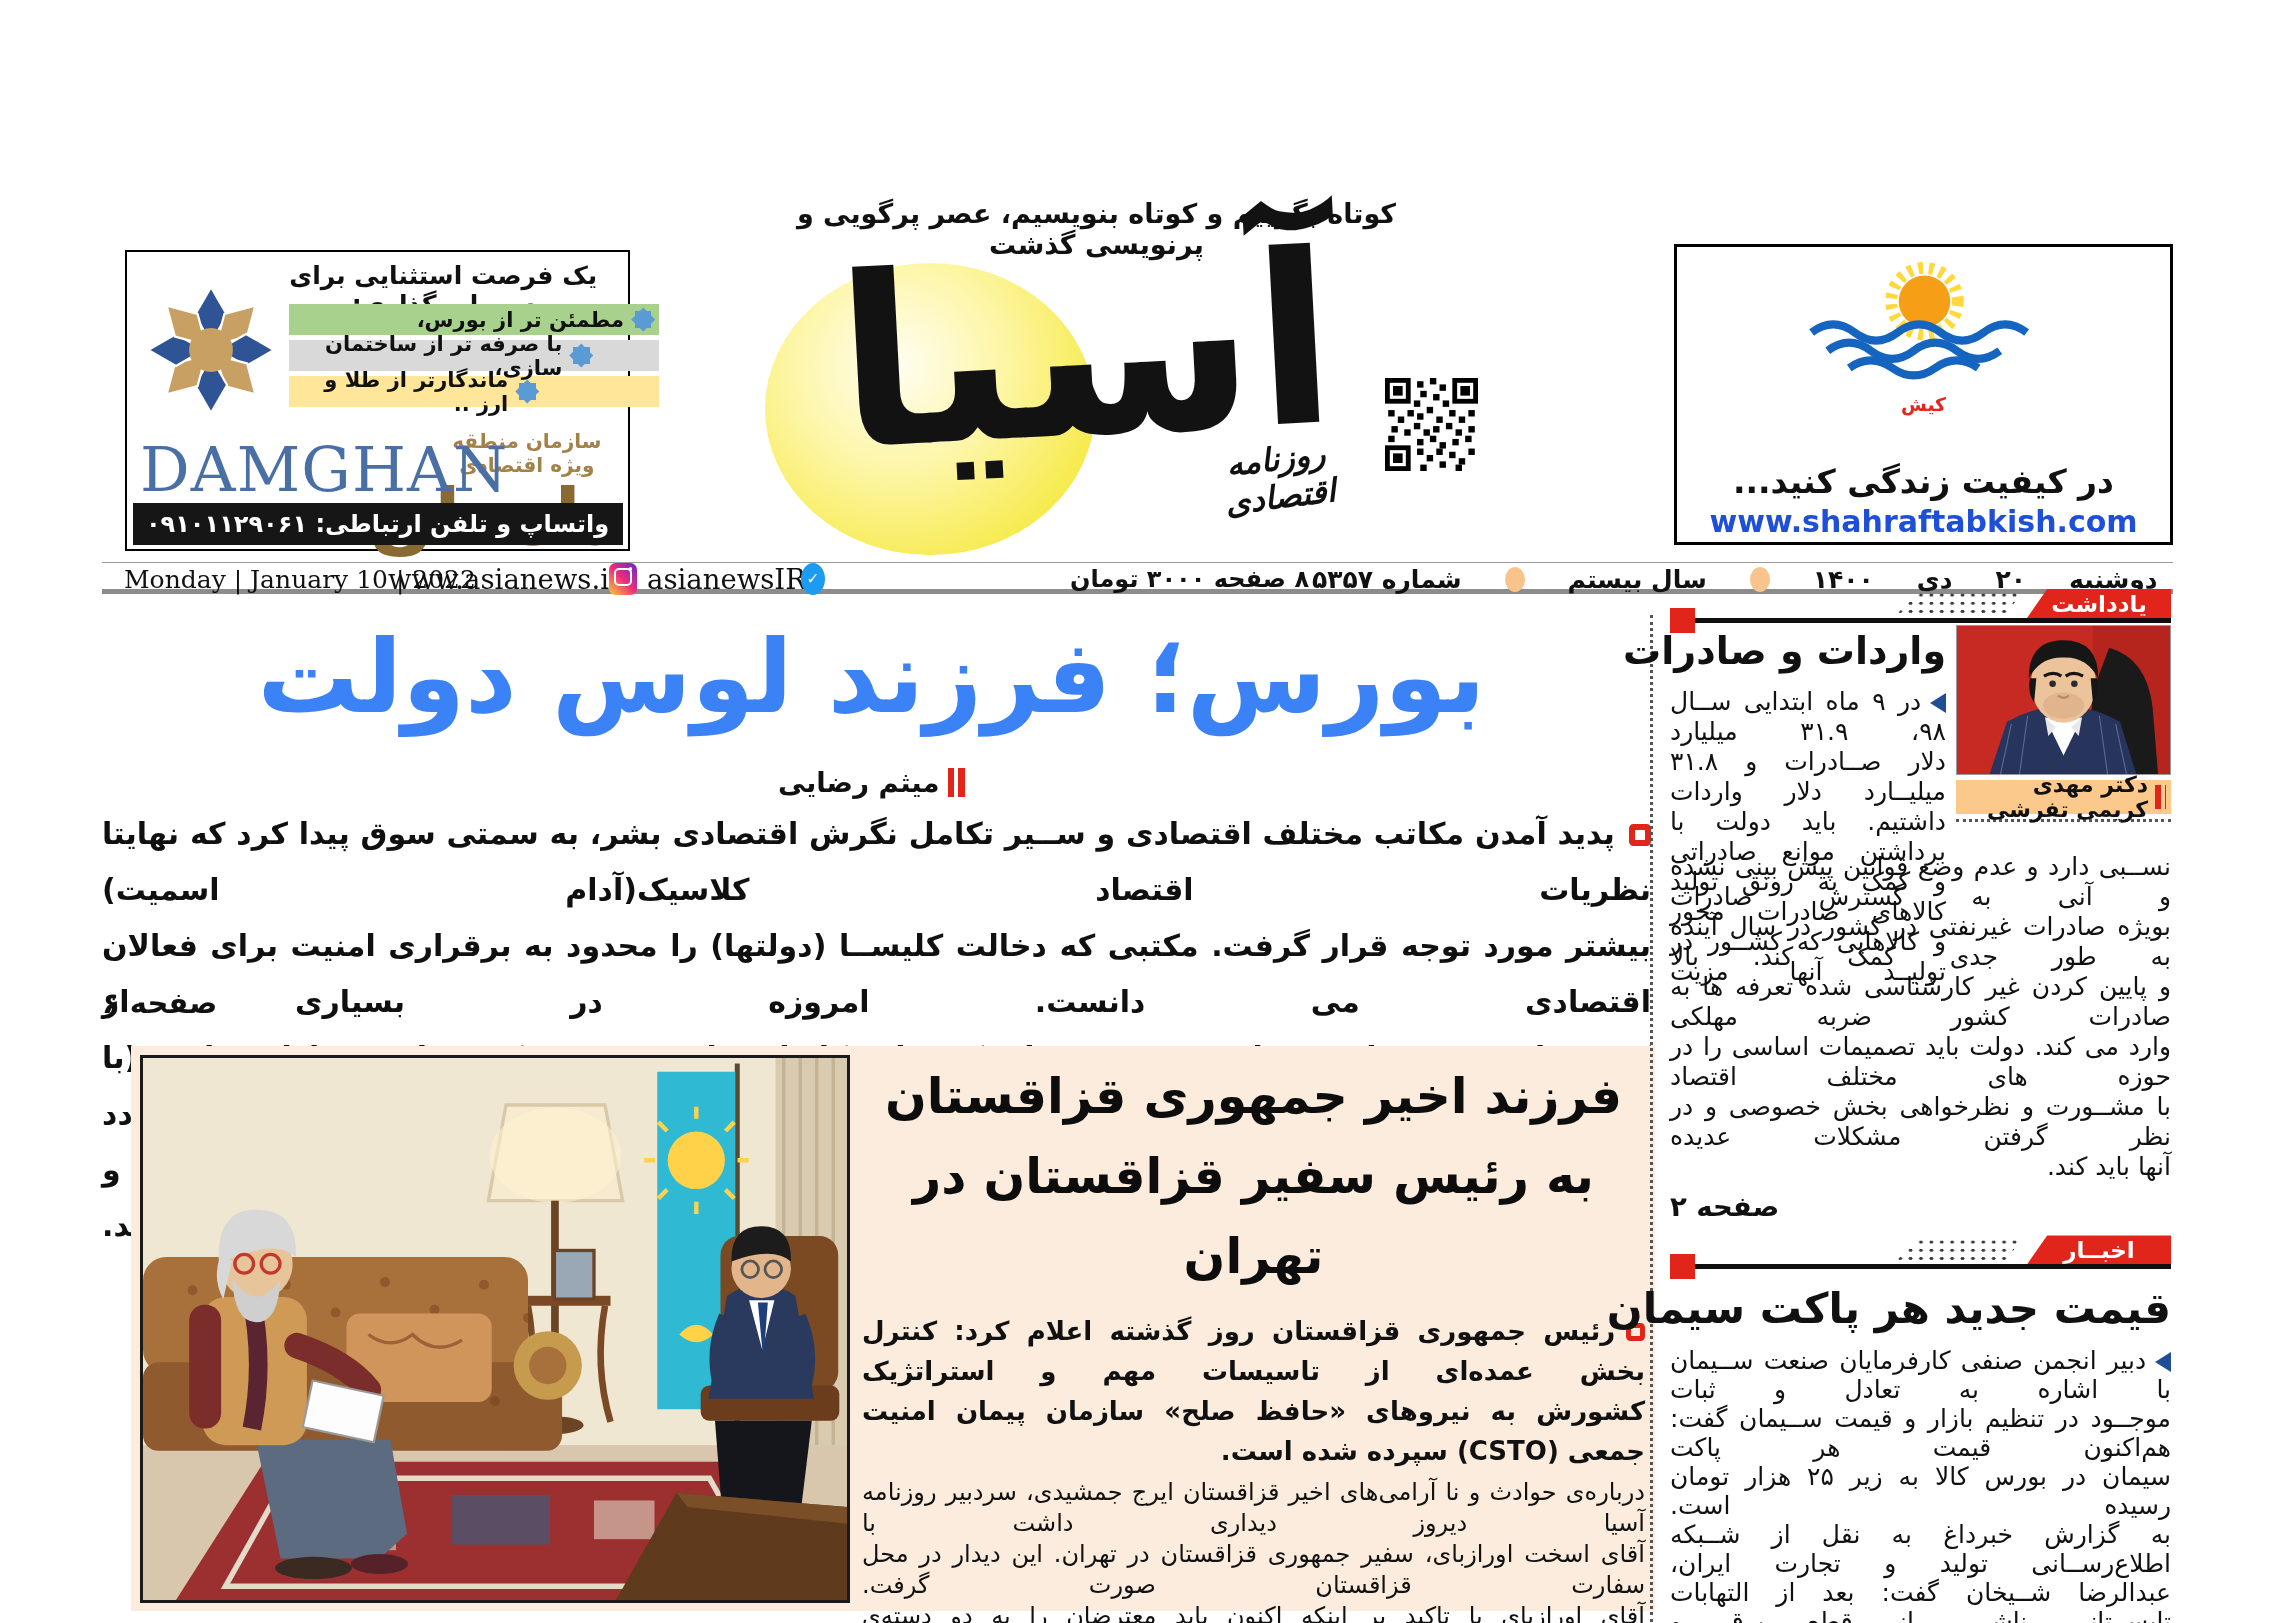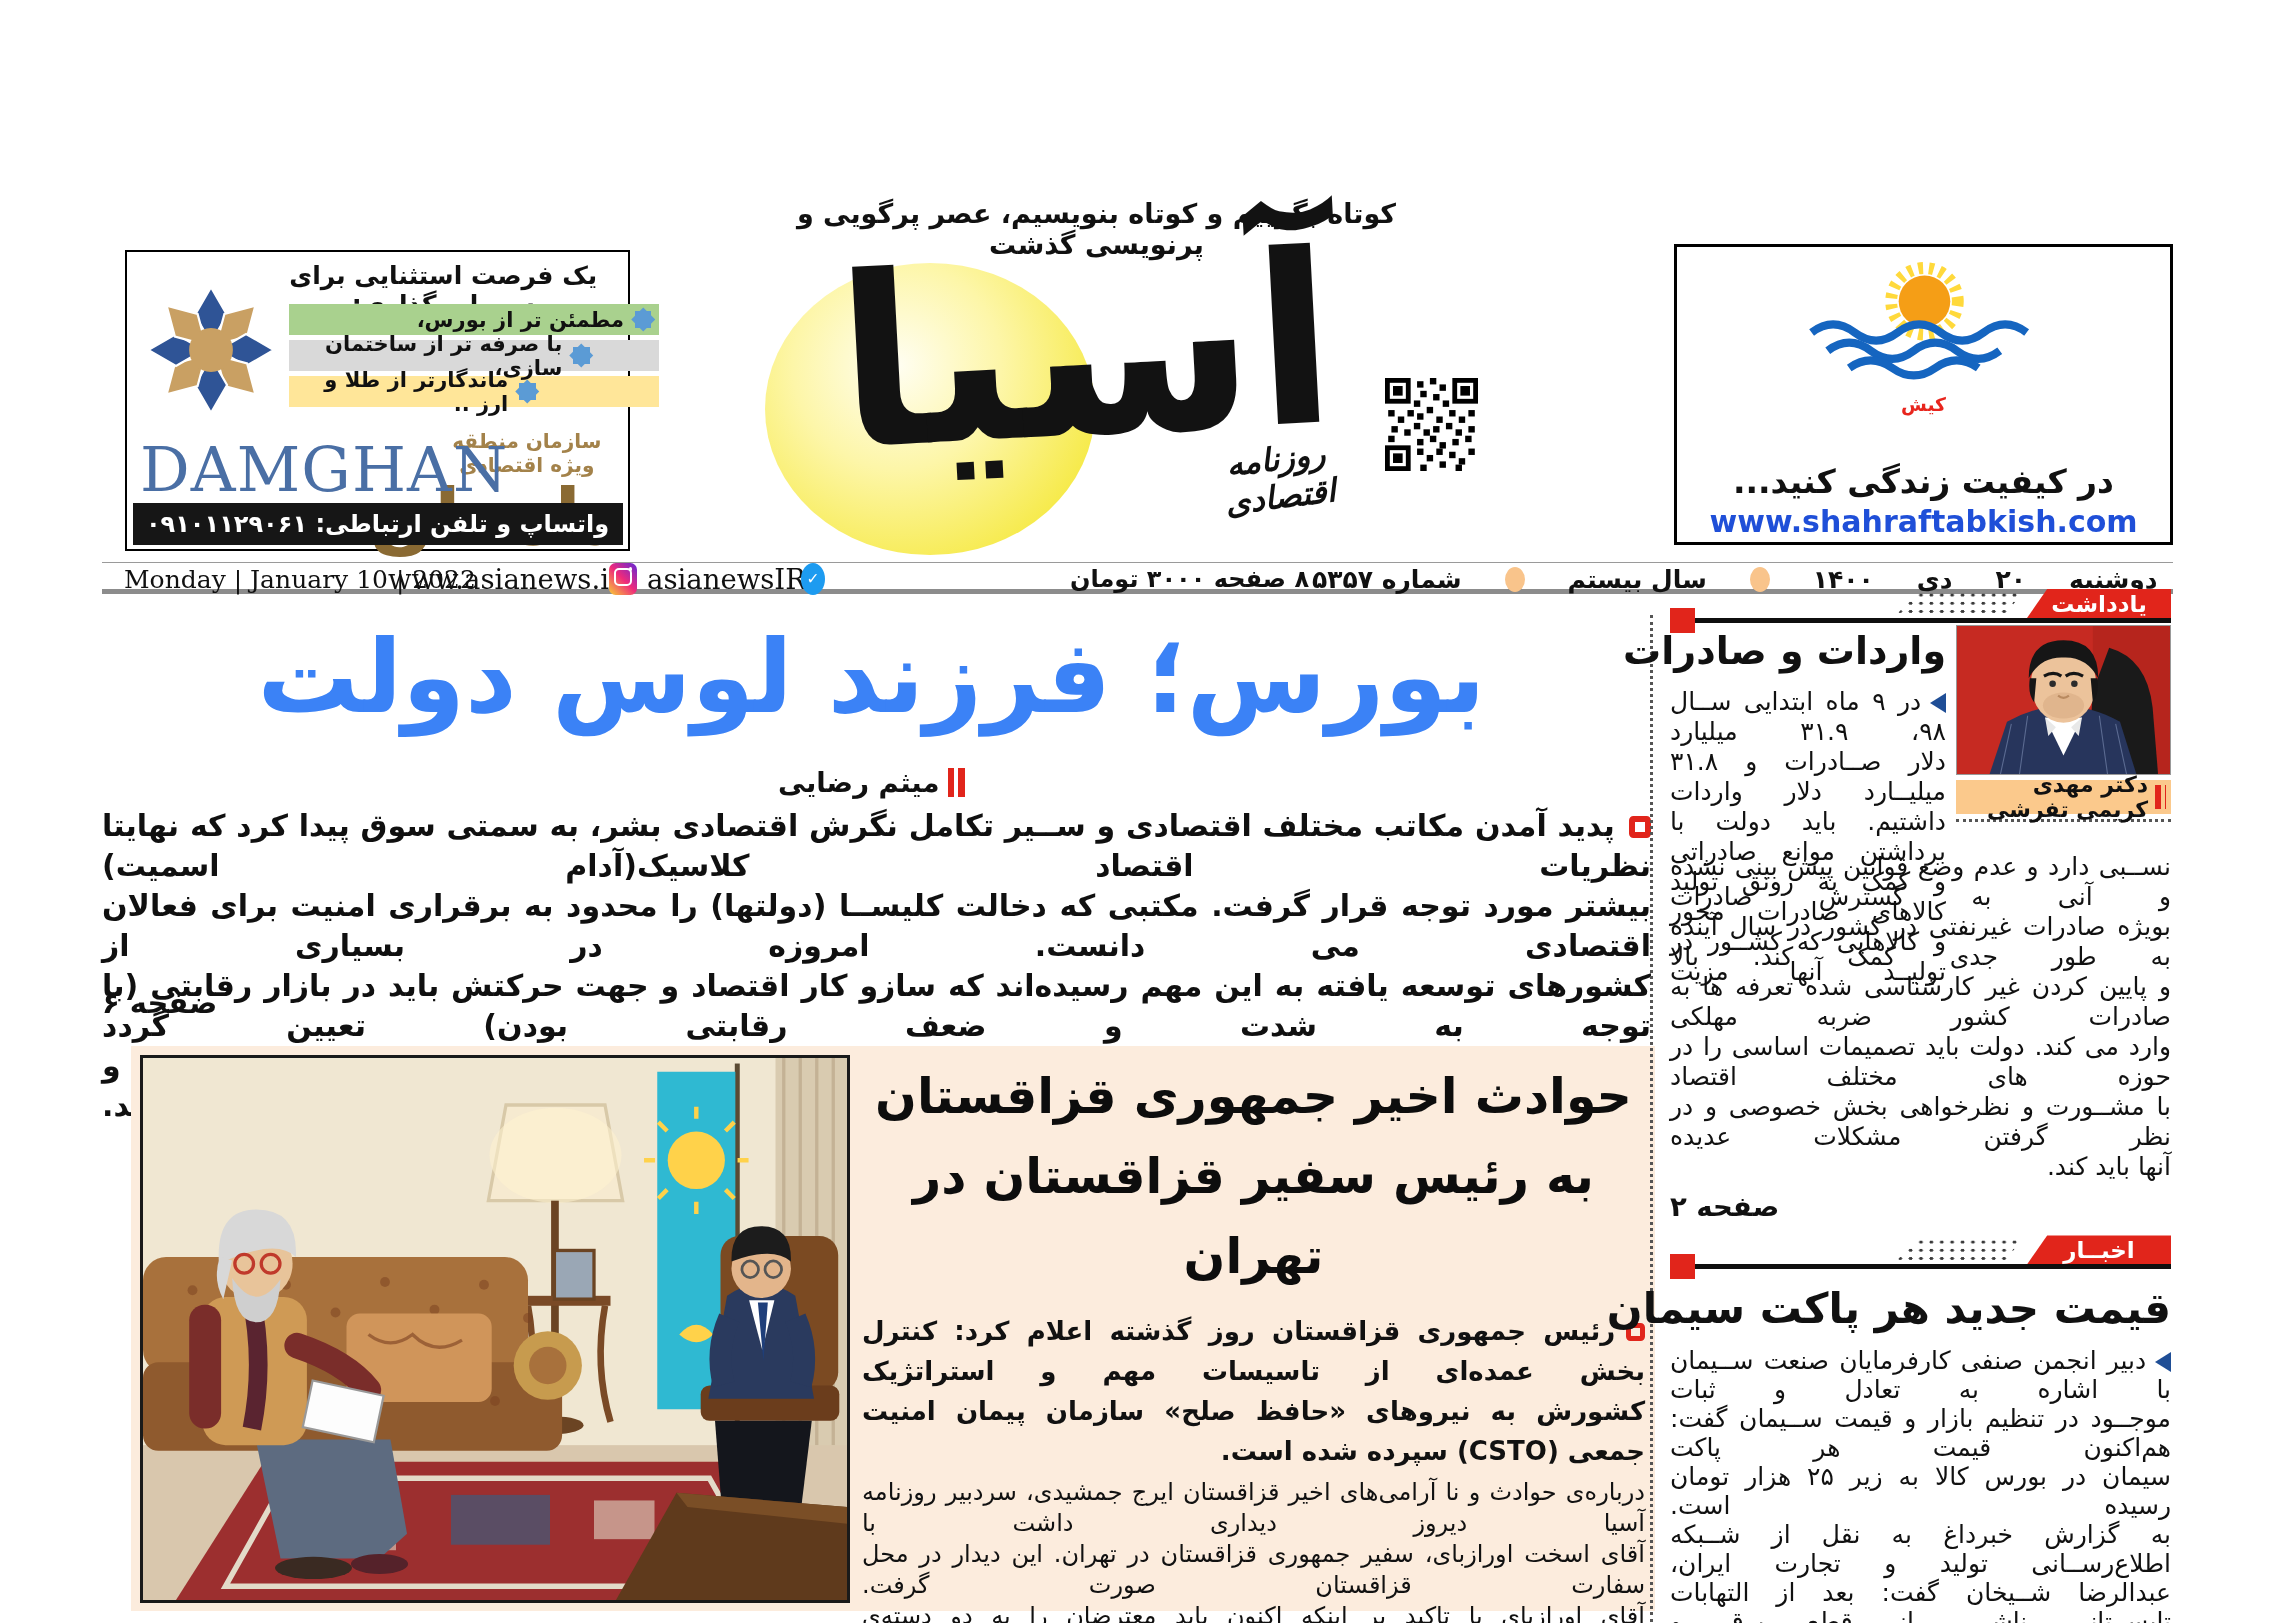--- a/index.html
+++ b/index.html
@@ -60,21 +60,21 @@
   .dl-pages { left:968px; font-size:24px; font-weight:bold; direction:rtl; }
   .dl-right { right:15.4px; display:flex; direction:rtl; align-items:center; gap:43px; font-size:25px; font-weight:bold; }
   .dot { width:20px; height:25px; border-radius:50%; background:#f9c48b; display:inline-block; }
 
   
   .headline { position:absolute; left:102px; top:618px; width:1539px; text-align:center; direction:rtl;
     font-size:101px; font-weight:bold; letter-spacing:-1.1px; color:#3b82f6; }
   .byline { position:absolute; left:102px; top:766px; width:1539px; display:flex; justify-content:center; align-items:center; gap:8.8px; direction:rtl; }
   .red-bars { width:16.5px; height:29px; background:linear-gradient(90deg,#e1251b 0 6px, transparent 6px 10.4px, #e1251b 10.4px 16.5px); }
   .byline-name { font-size:27.5px; font-weight:bold; }
-  .lead-para { position:absolute; left:102px; top:806px; width:1549px; direction:rtl; font-weight:bold; font-size:30px; line-height:40px; color:#101010; }
+  .lead-para { position:absolute; left:102px; top:806px; width:1549px; direction:rtl; font-weight:bold; font-size:30px; line-height:56px; color:#101010; }
   .p-line { text-align:justify; text-align-last:justify; }
   .sq-marker { display:inline-block; width:22px; height:22px; border:6px solid #e1251b; border-radius:4.4px; margin-left:14.3px; vertical-align:-2.2px; }
   .page-ref-6 { position:absolute; left:102px; top:986px; font-size:29px; font-weight:bold; direction:rtl; }
 
   
   .kz-panel { position:absolute; left:131px; top:1046px; width:1524px; height:565px; background:#fcecdd; }
   .kz-photo { position:absolute; left:8.8px; top:8.8px; width:710px; height:548px; border:3.3px solid #1a1a1a; background:#efe6d0; }
   .kz-photo svg { width:100%; height:100%; display:block; }
   .kz-body { position:absolute; left:731px; top:11px; width:783px; direction:rtl; }
   .kz-t { text-align:center; font-size:49px; font-weight:bold; line-height:80px; color:#0d0d0d; }
@@ -368,21 +368,21 @@
         <circle cx="1104" cy="382" r="15" fill="none" stroke="#555" stroke-width="5"></circle>
         <circle cx="1146" cy="382" r="15" fill="none" stroke="#555" stroke-width="5"></circle>
         <path d="M1040,656 h176 l-22,180 h-140 z" fill="#14161c"></path>
         <ellipse cx="1010" cy="900" rx="74" ry="22" fill="#0c0c0c"></ellipse>
         <ellipse cx="1140" cy="912" rx="64" ry="20" fill="#0c0c0c"></ellipse>
         <polygon points="860,980 1280,980 1280,812 970,786" fill="#5f3a1c"></polygon>
         <polygon points="970,786 1280,812 1280,842 990,812" fill="#7a4e26"></polygon>
       </svg>
     </div>
     <div class="kz-body">
-      <div class="kz-t">حوادث اخیر جمهوری قزاقستان</div>
+      <div class="kz-t">فرزند اخیر جمهوری قزاقستان</div>
       <div class="kz-t">به رئیس سفیر قزاقستان در تهران</div>
       <div class="kz-lead">
         <div class="p-line"><span class="sq-marker small"></span><span>رئیس جمهوری قزاقستان روز گذشته اعلام کرد: کنترل بخش عمده‌ای از تاسیسات مهم و استراتژیک</span></div>
         <div class="p-line endline">کشورش به نیروهای «حافظ صلح» سازمان پیمان امنیت جمعی (CSTO) سپرده شده است.</div>
       </div>
       <div class="kz-text">
         <div class="p-line">درباره‌ی حوادث و نا آرامی‌های اخیر قزاقستان ایرج جمشیدی، سردبیر روزنامه آسیا دیروز دیداری داشت با</div>
         <div class="p-line">آقای اسخت اورازبای، سفیر جمهوری قزاقستان در تهران. این دیدار در محل سفارت قزاقستان صورت گرفت.</div>
         <div class="p-line">آقای اورازبای با تاکید بر اینکه اکنون باید معترضان را به دو دسته‌ی تظاهرکنندگان مسالمت‌آمیز و گروه‌های</div>
 

